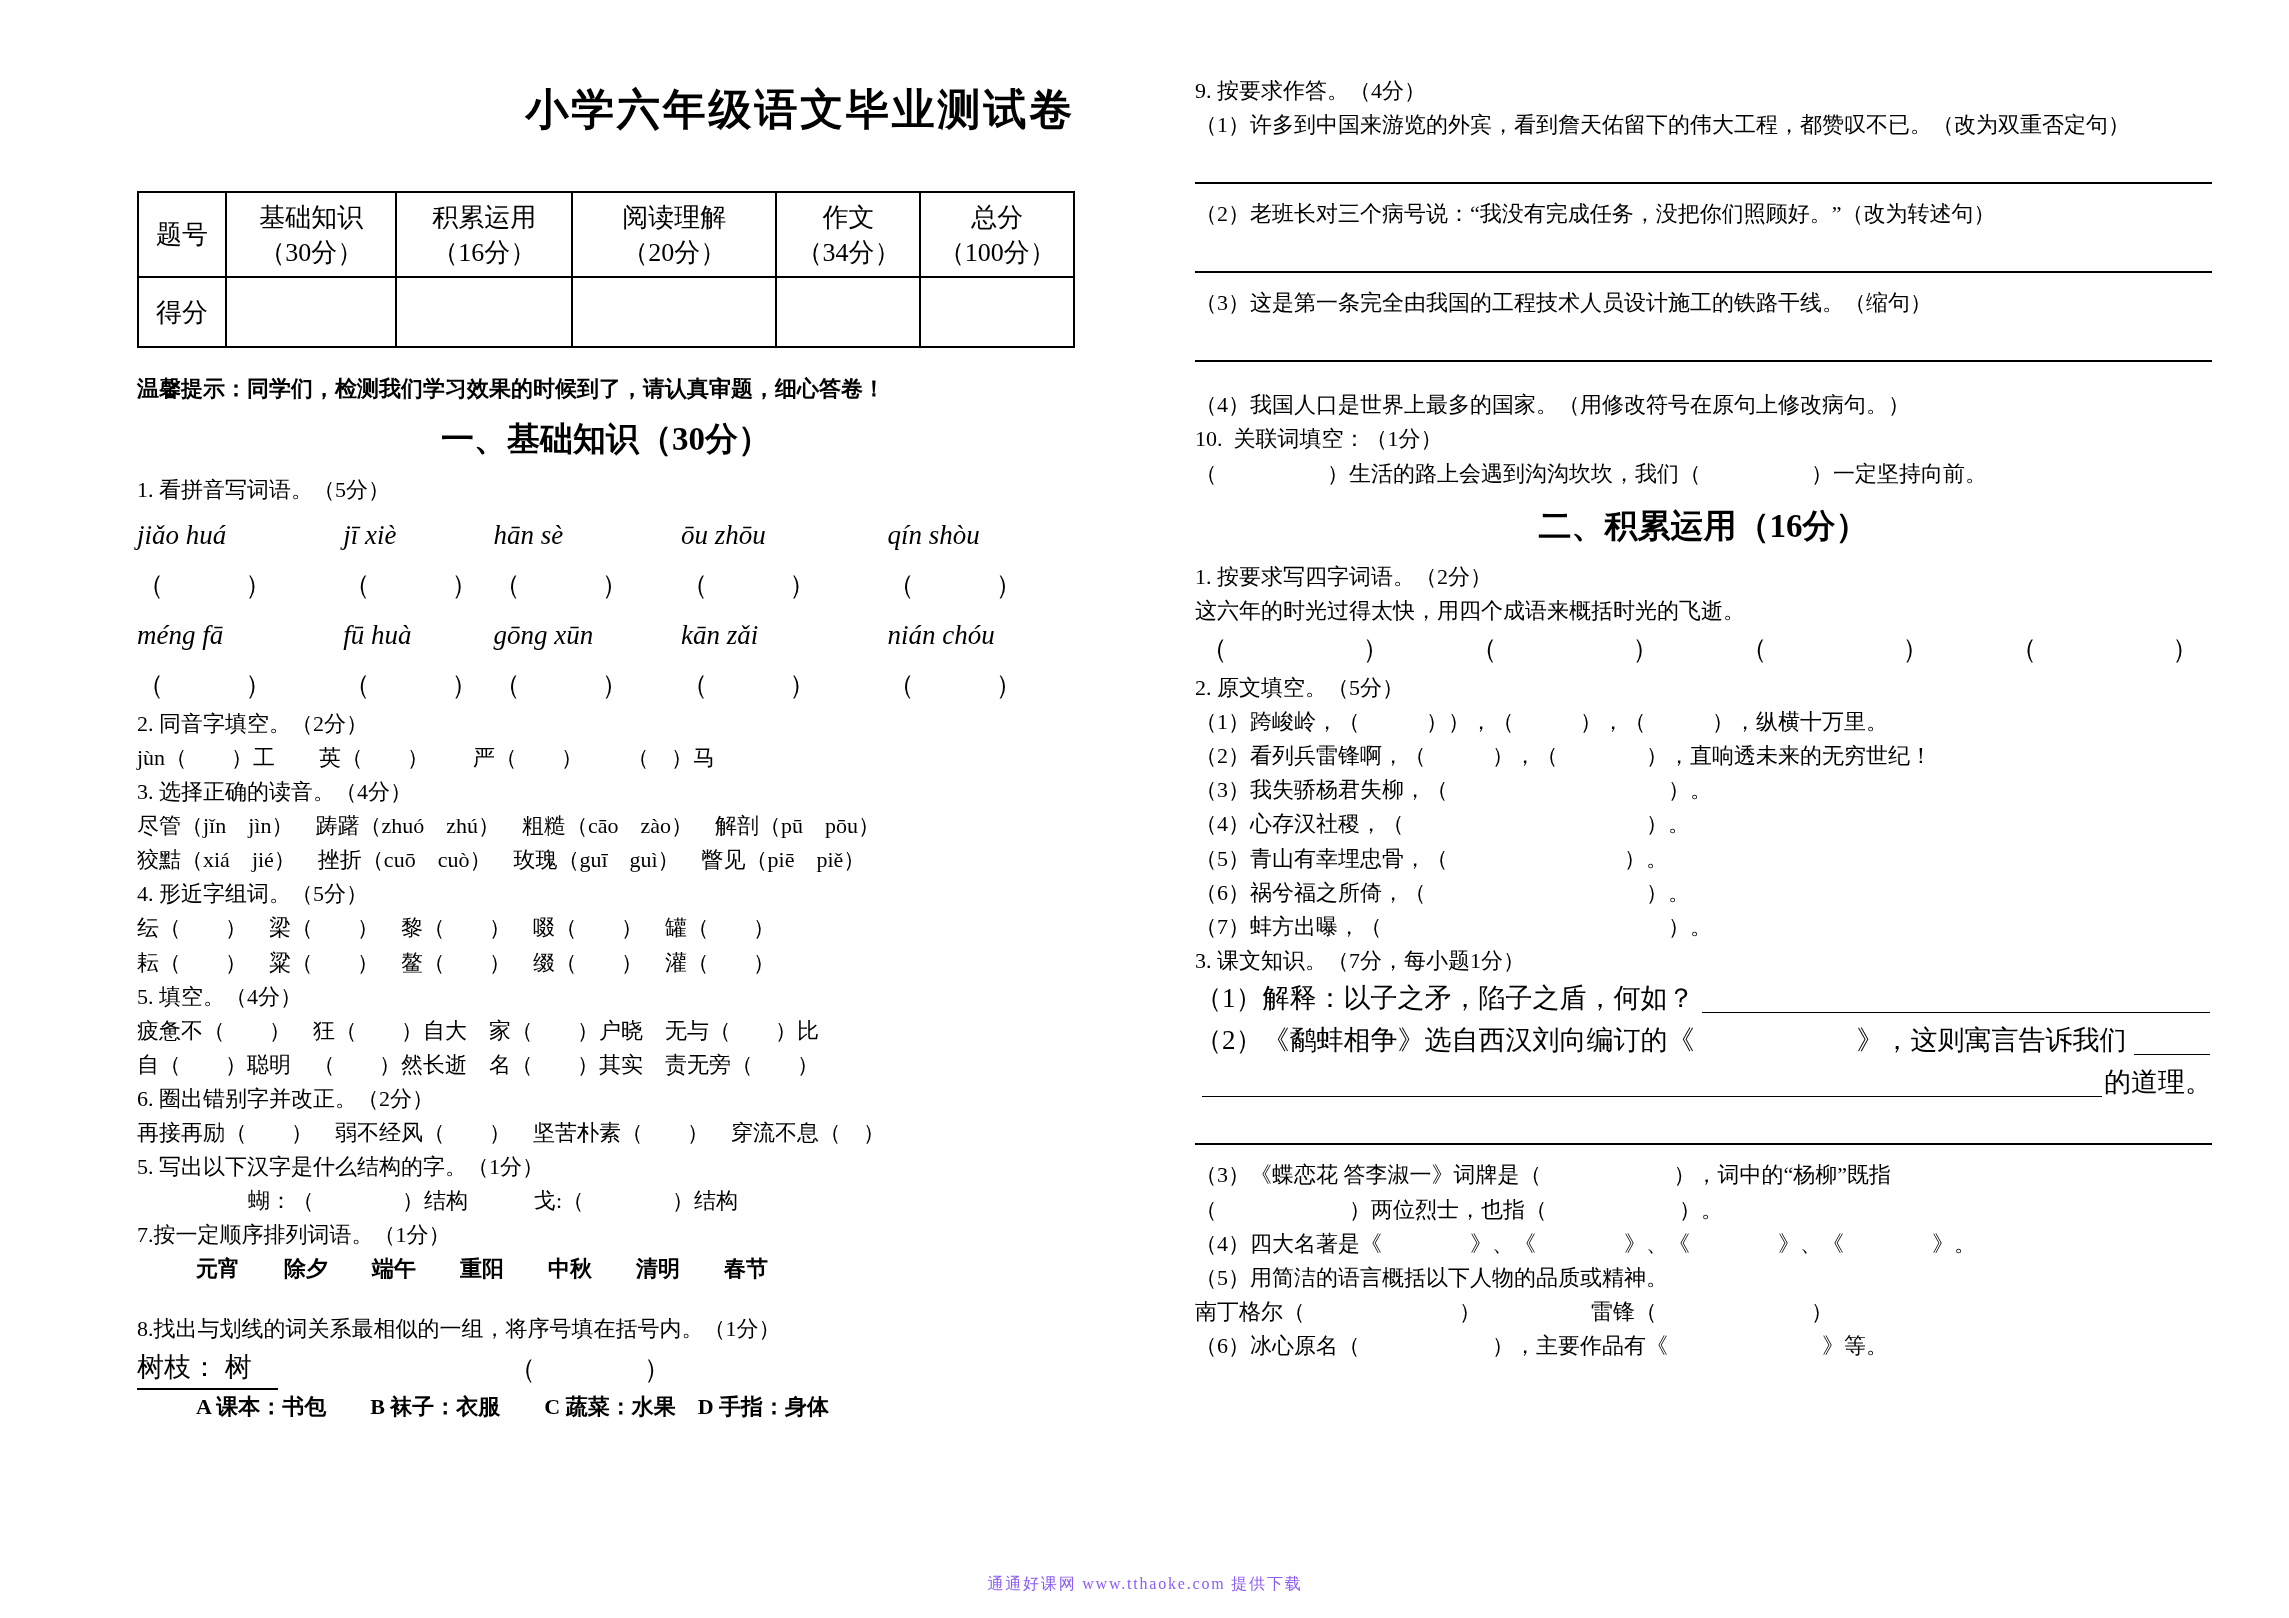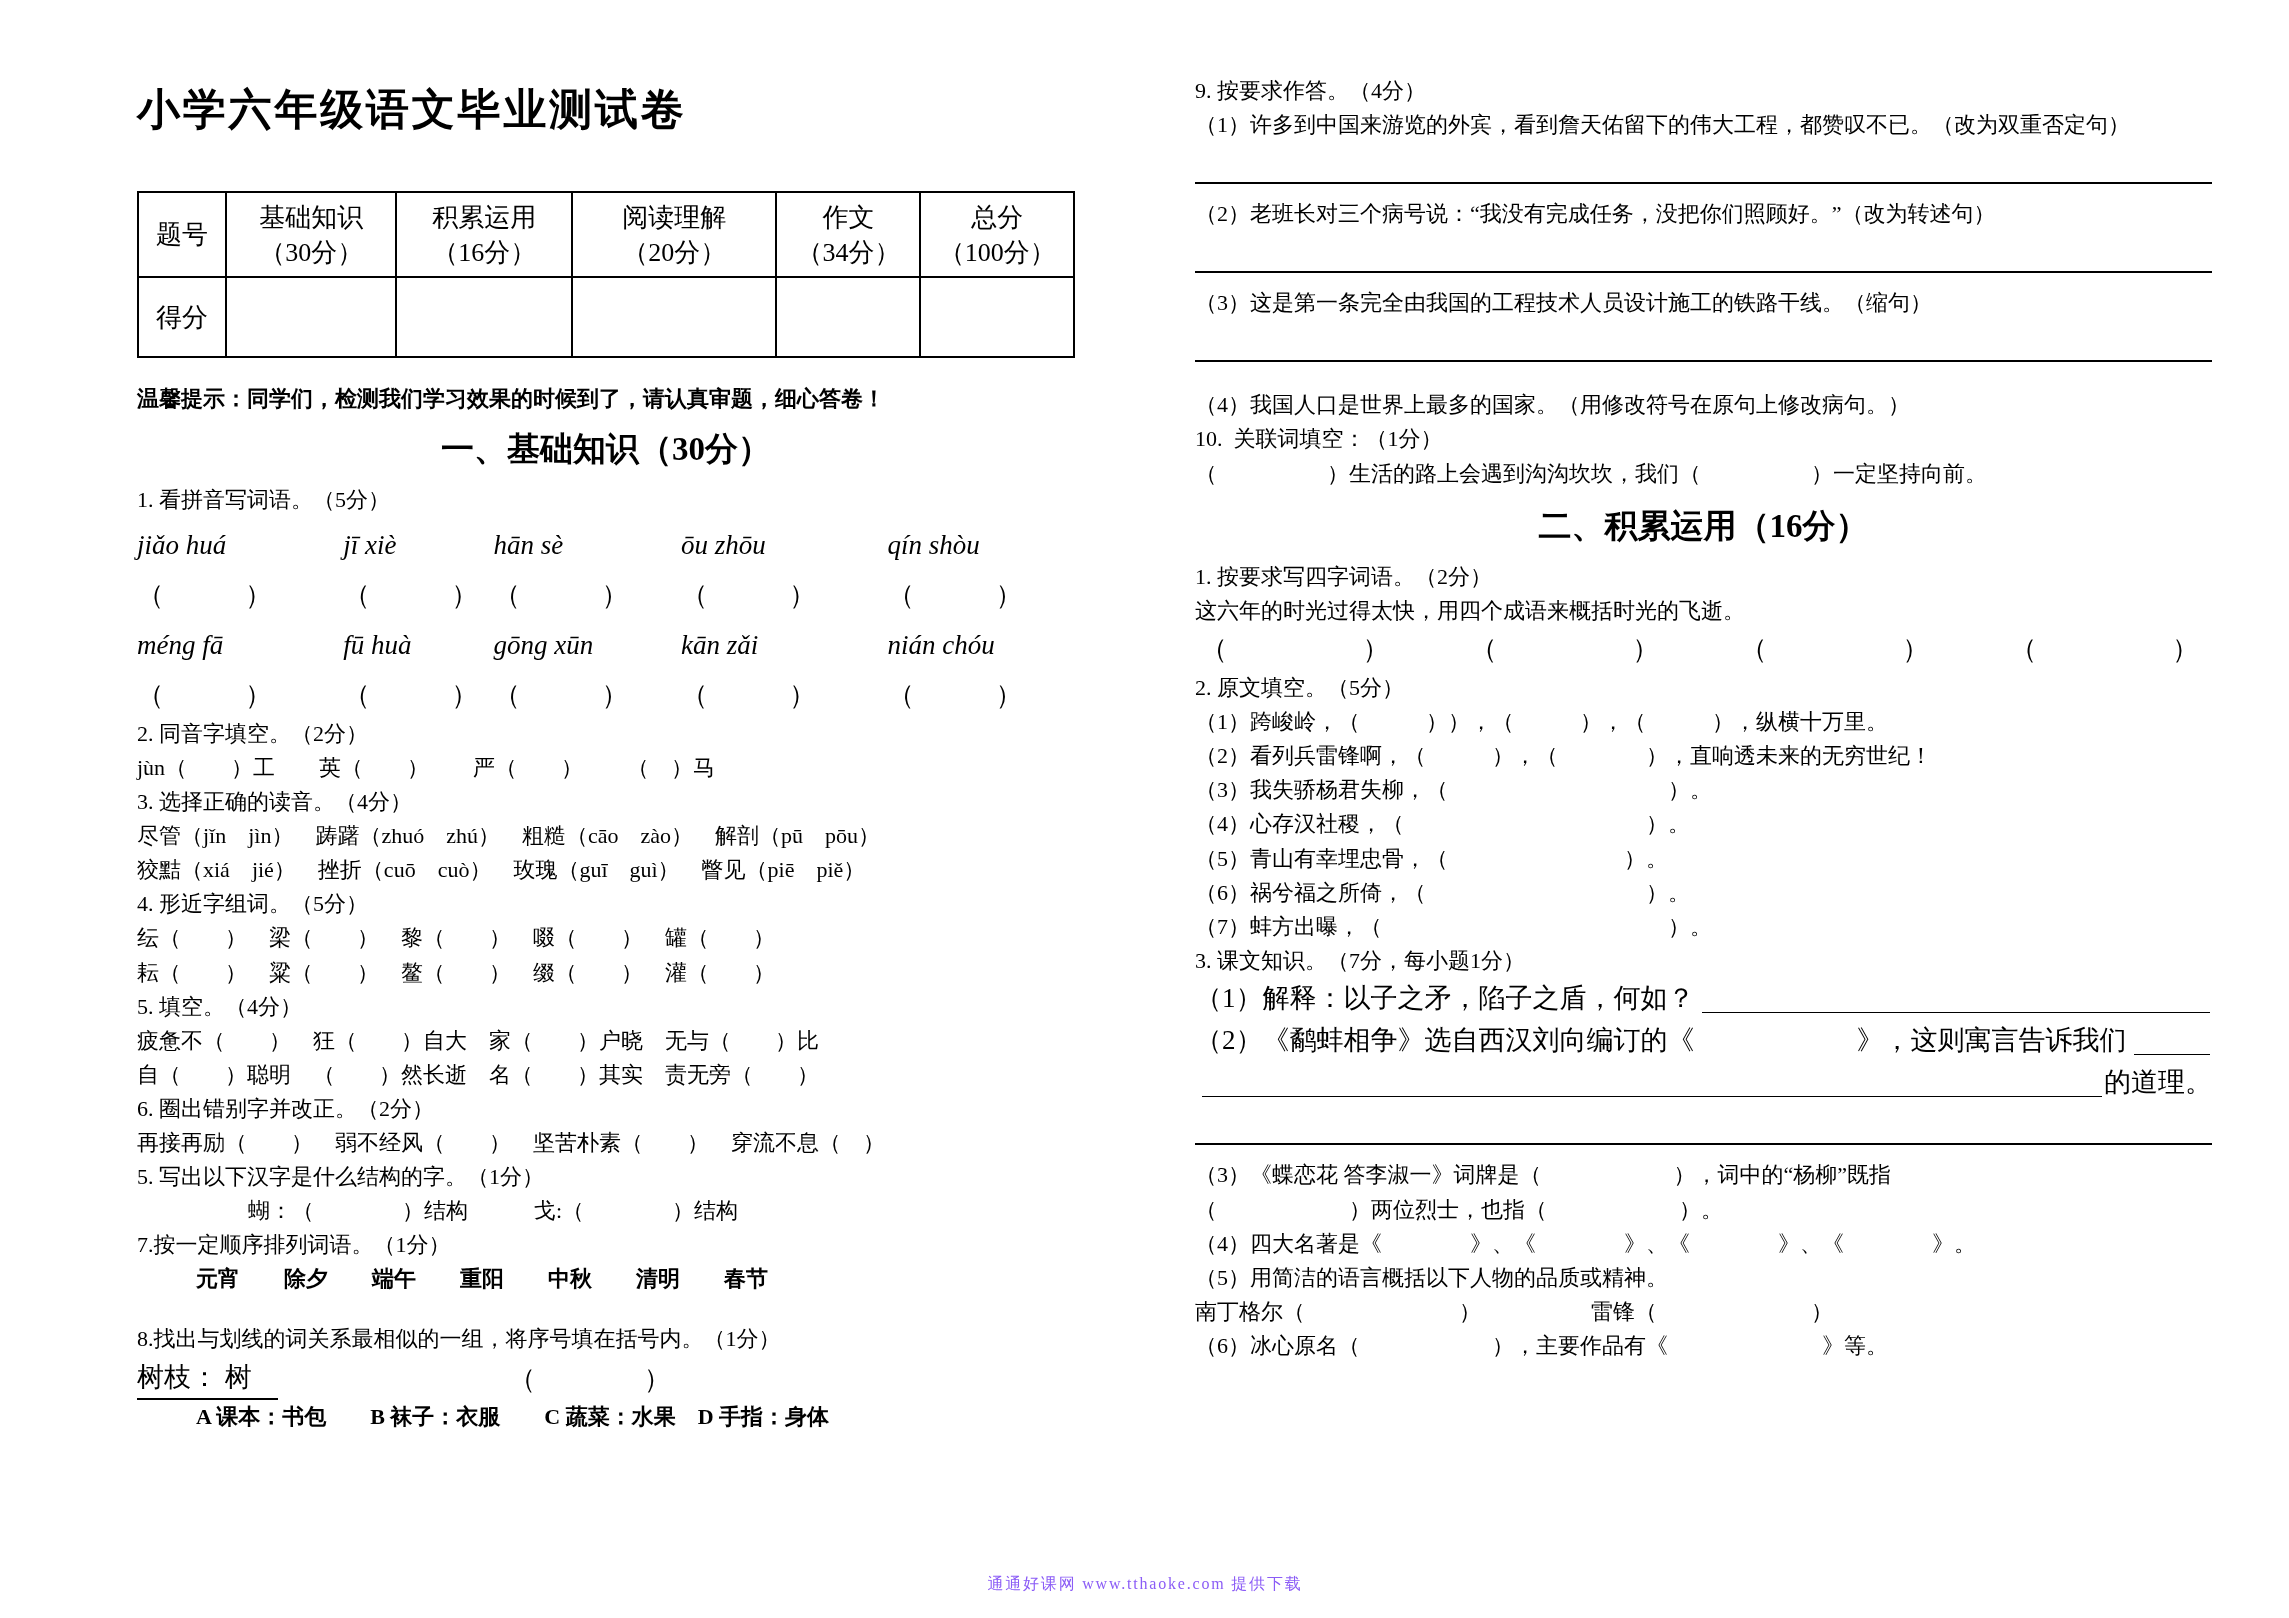--- a/index.html
+++ b/index.html
@@ -11,26 +11,26 @@
     font-family:"Liberation Serif","DejaVu Serif",serif;
     position:relative;
     padding:74px 78px 0 137px;
     overflow:hidden;
   }
   .cols { display:flex; }
   .col-left { width:938px; flex:0 0 auto; }
   .col-gap { width:120px; flex:0 0 auto; }
   .col-right { flex:1; min-width:0; }
 
-  .doc-title { text-align:left; font-size:43px; font-weight:bold; letter-spacing:2.8px; margin:7.4px 0 52px; }
+  .doc-title { text-align:right; font-size:43px; font-weight:bold; letter-spacing:2.8px; margin:7.4px 0 52px; }
 
   .score-table { width:100%; border-collapse:collapse; table-layout:fixed; }
   .score-table td { border:2.8px solid #000; text-align:center; vertical-align:middle; font-size:26px; line-height:1.35; padding:3.7px 1.8px; }
   .row-head td { height:85px; }
-  .row-score td { height:80px; }
+  .row-score td { height:70px; }
 
   .notice { font-weight:bold; font-size:22px; margin:26px 0 7.4px; white-space:pre-wrap; }
   .sec-heading { text-align:center; font-weight:bold; font-size:33px; margin:13px 0 11px;font-family:Liberation Serif, serif; }
 
   .line { font-size:22px; line-height:1.55; white-space:pre-wrap; }
   .bold { font-weight:bold; }
   .ind1 { padding-left:59px; }
   .ind2 { padding-left:111px; }
   .mt1 { margin-top:26px; }
   .mt2 { margin-top:13px; }

